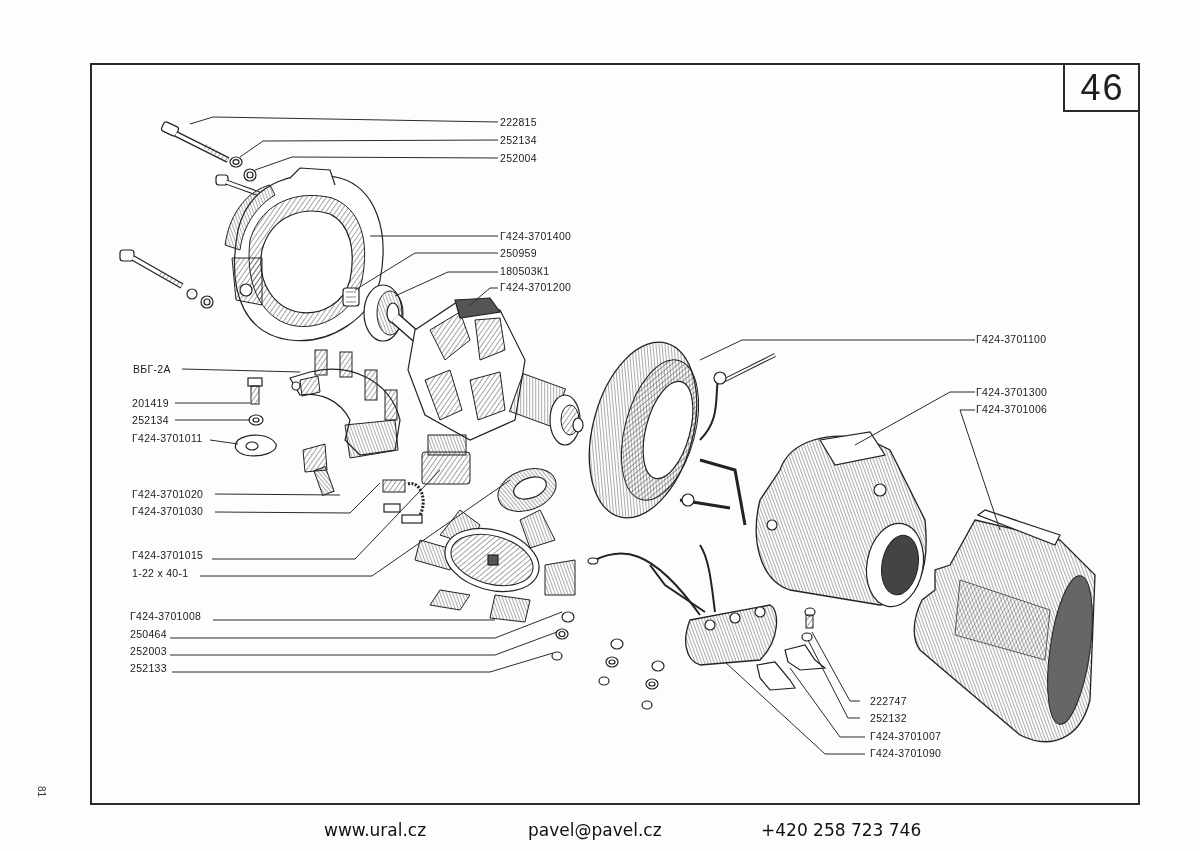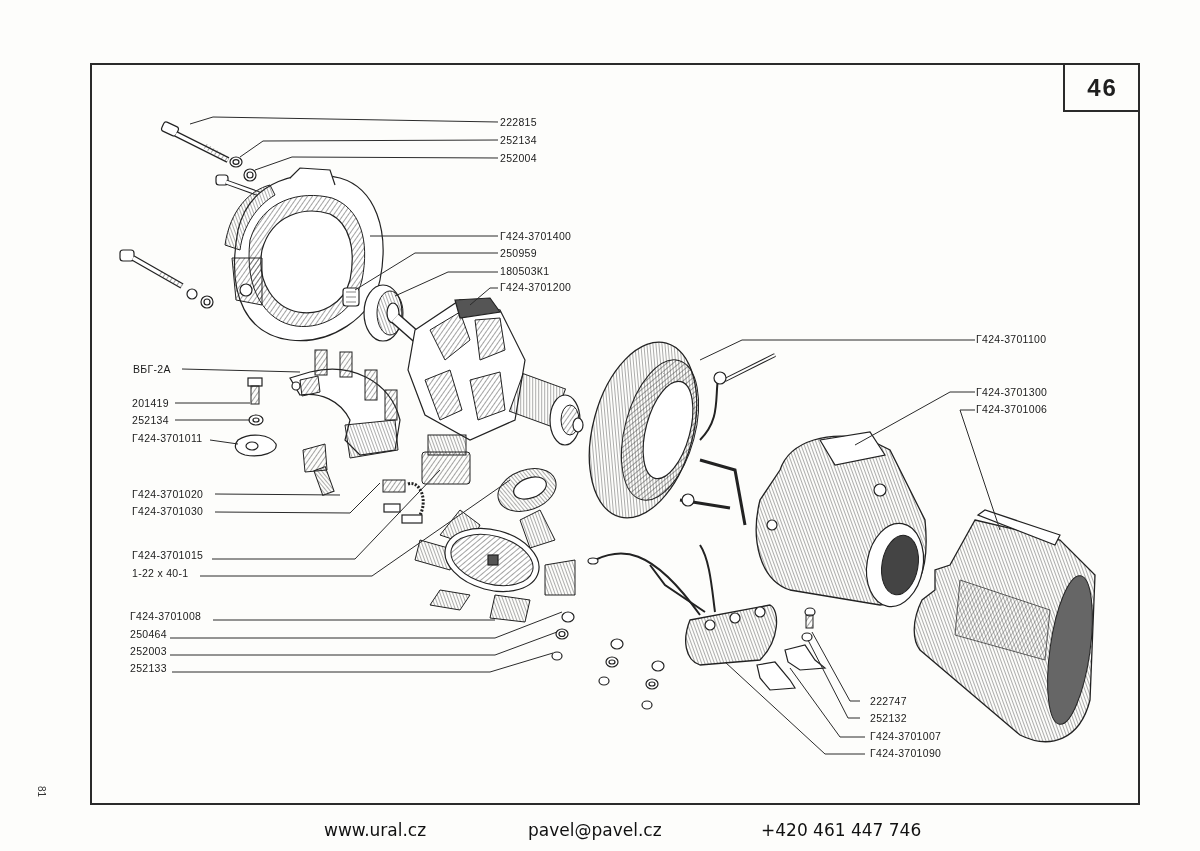--- a/index.html
+++ b/index.html
@@ -14,22 +14,22 @@
     position: absolute; left: 90px; top: 63px;
     width: 1050px; height: 742px;
     border: 2px solid #2a2a2a; box-sizing: border-box;
   }
   .page-num-box {
     position: absolute; left: 1063px; top: 65px;
     width: 77px; height: 47px;
     border-left: 2px solid #2a2a2a; border-bottom: 2px solid #2a2a2a;
     box-sizing: border-box;
     display: flex; align-items: center; justify-content: center;
-    font-family: "Liberation Sans", sans-serif; font-weight: bold;
-    font-size: 24px; letter-spacing: 2px; color: #1f1f1f; text-align: center;
+    font-family: "Liberation Sans", sans-serif; font-weight: normal;
+    font-size: 36px; letter-spacing: 2px; color: #1f1f1f; text-align: center;
   }
   svg.drawing { position: absolute; left: 0; top: 0; }
   .lbl {
     font-family: "Liberation Sans", sans-serif;
     font-size: 10.5px; fill: #1a1a1a; letter-spacing: 0.3px;
   }
   .lead { stroke: #2b2b2b; stroke-width: 1; fill: none; }
   .part { stroke: #222; stroke-width: 1.2; fill: #fff; }
   .part-dark { stroke: #222; stroke-width: 1.2; fill: #555; }
   .hatch { stroke: #333; stroke-width: 0.6; }
@@ -309,14 +309,14 @@
     <text class="lbl" x="870" y="740">Г424-3701007</text>
     <text class="lbl" x="870" y="757">Г424-3701090</text>
   </g>
 </svg>
 
 <div class="side-page">81</div>
 
 <div class="footer">
   <span style="left:296px;">www.ural.cz</span>
   <span style="left:500px;">pavel@pavel.cz</span>
-  <span style="left:733px;">+420 461 447 746</span>
+  <span style="left:733px;">+420 258 723 746</span>
 </div>
 
 </body></html>

